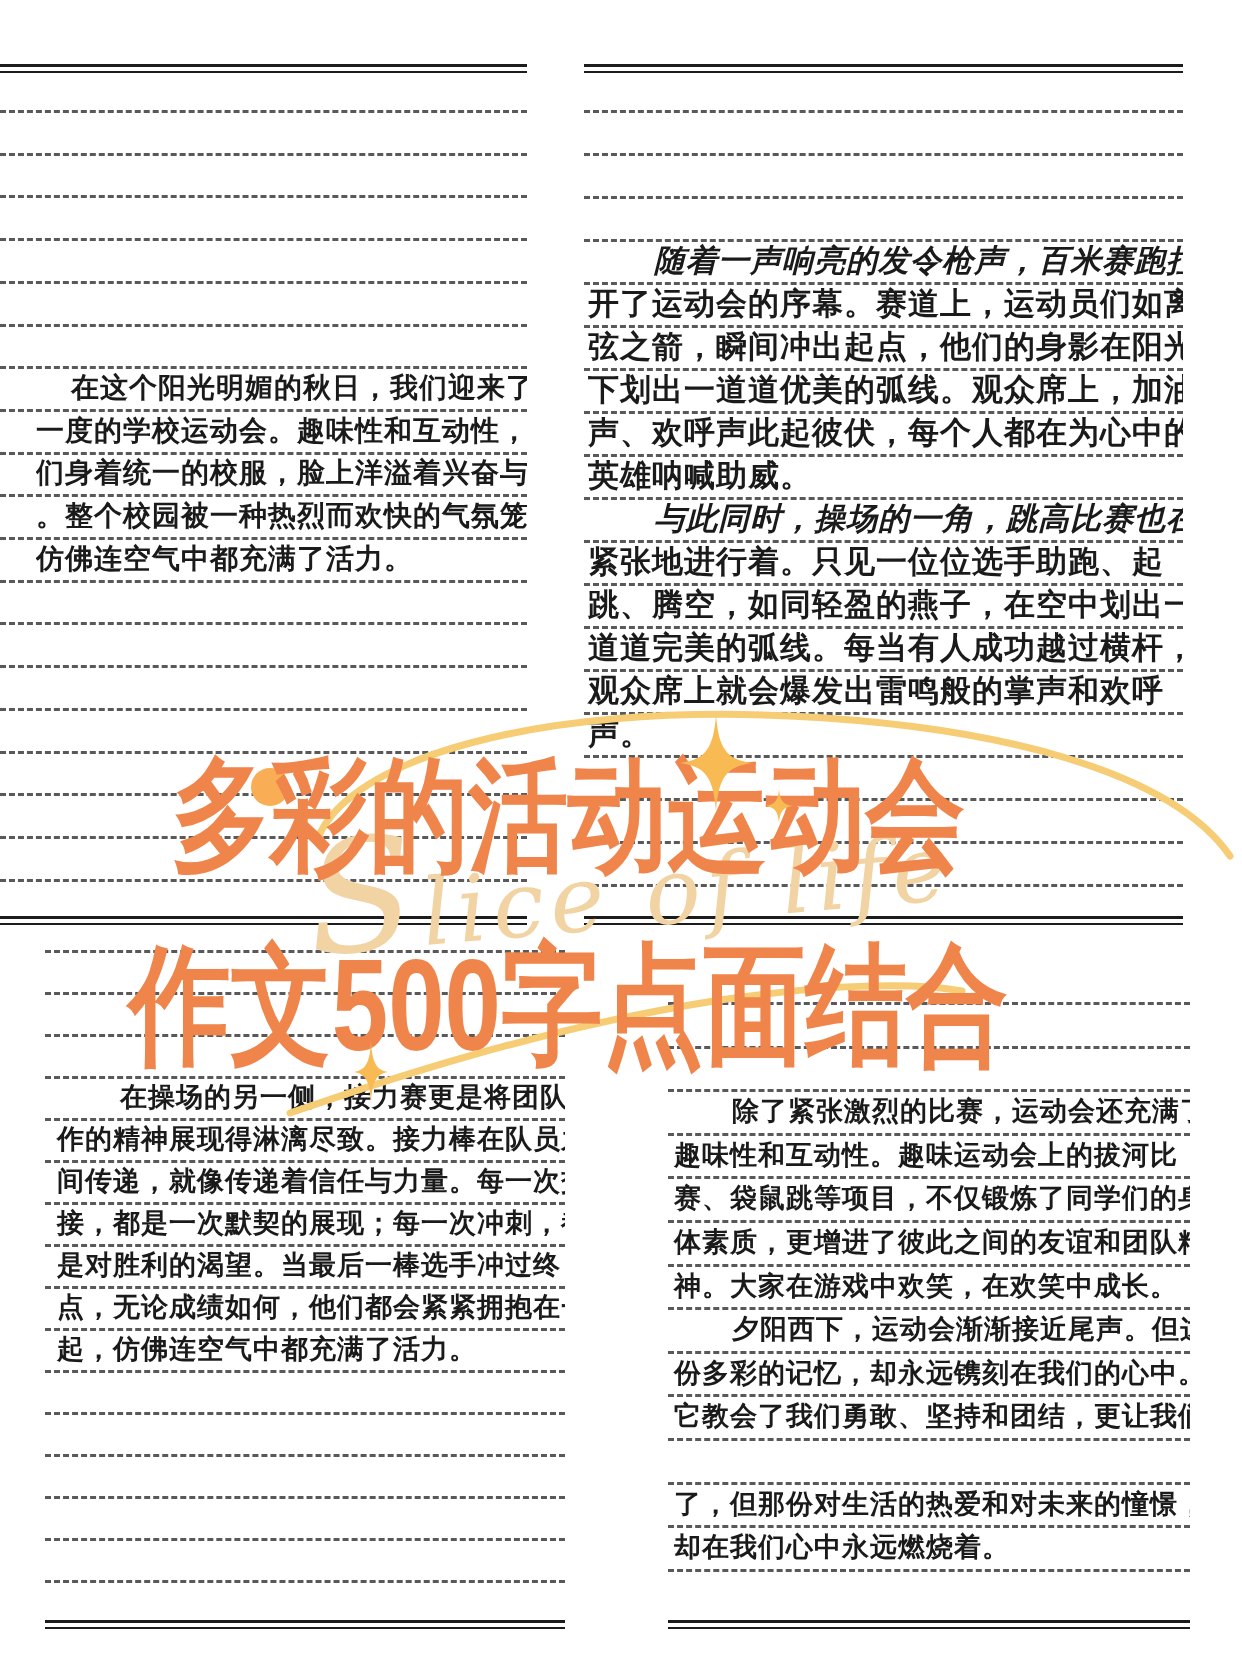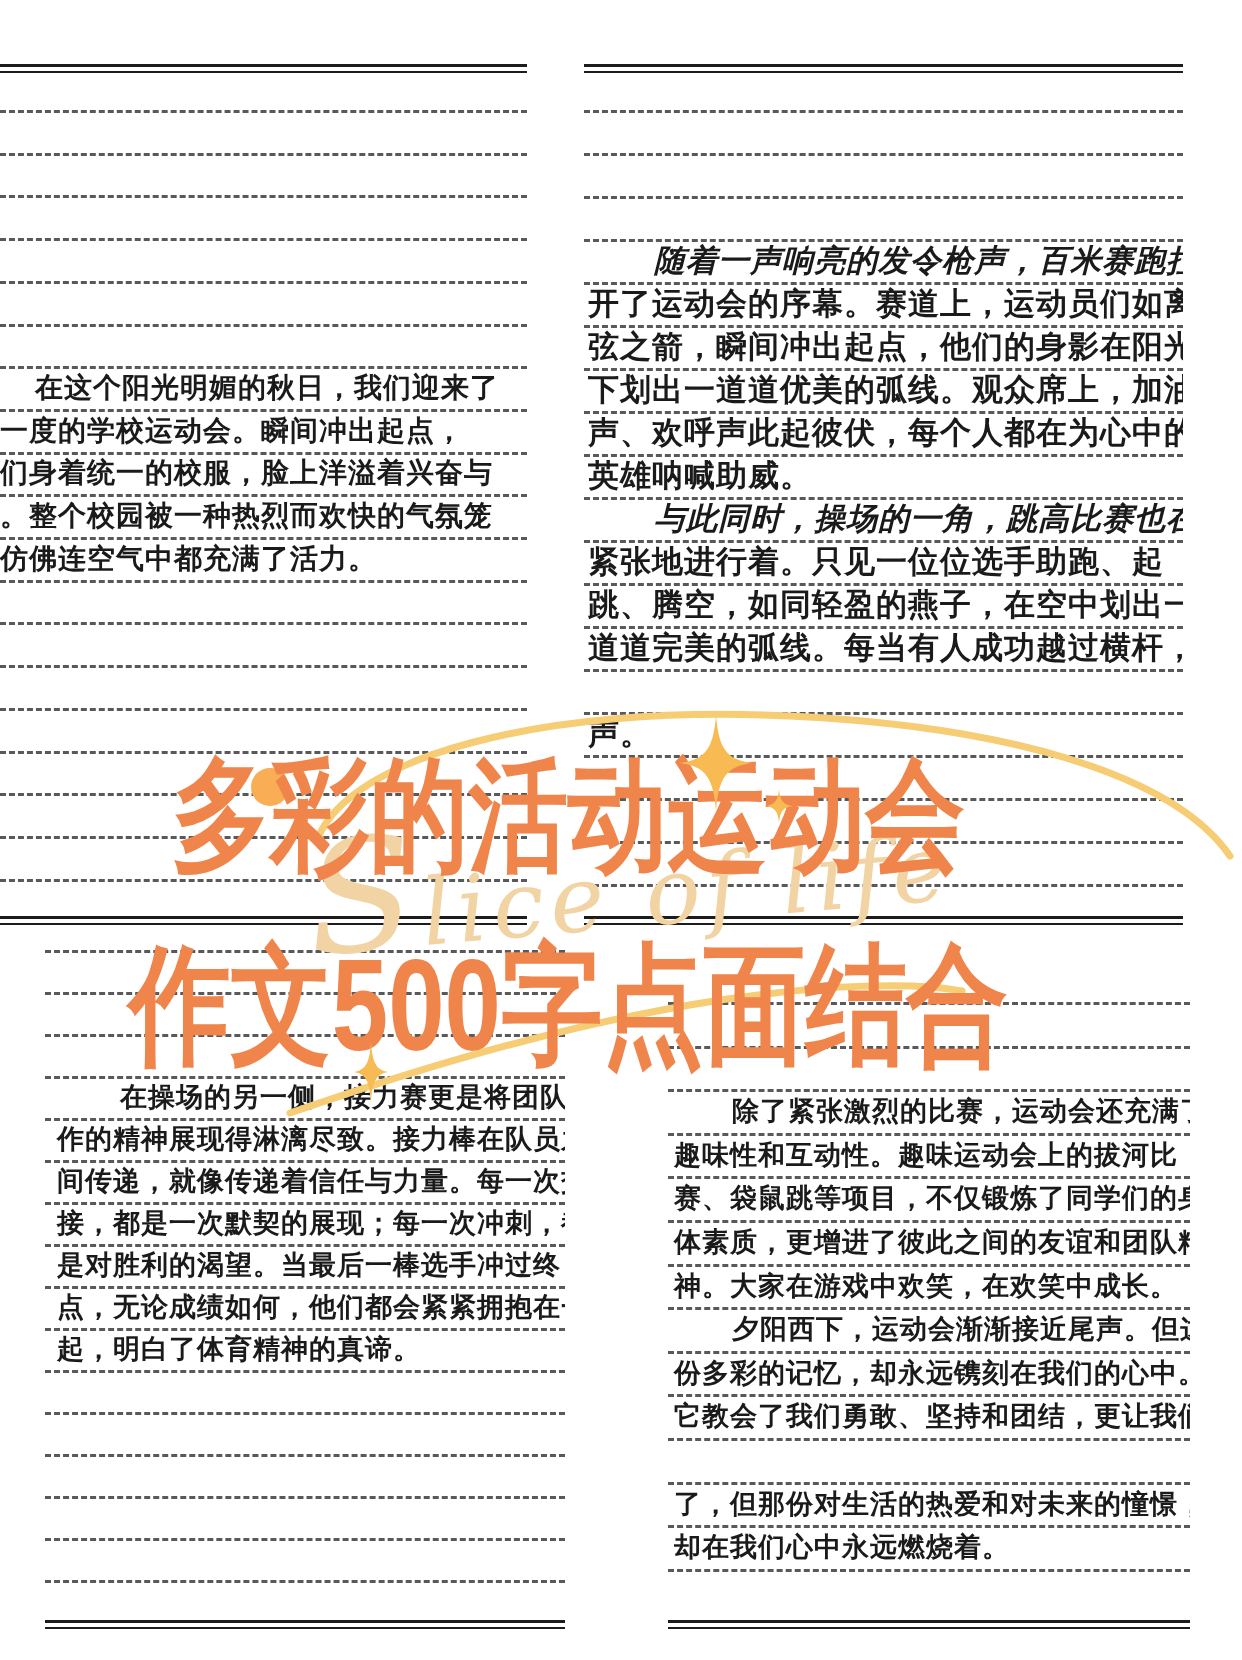--- a/index.html
+++ b/index.html
@@ -17,21 +17,21 @@
   .rline{position:absolute;left:0;right:0;height:0;border-top:3px dashed var(--rule);opacity:.85;}
   .dbl{position:absolute;left:0;right:0;height:4px;border-top:3px solid var(--border);border-bottom:2px solid var(--border);}
   .tline{
     position:absolute;left:0;right:0;white-space:nowrap;overflow:hidden;
     color:var(--ink);font-weight:bold;letter-spacing:1px;
   }
   .p-tl{left:0;top:62px;width:527px;height:868px;}
   .p-tr{left:584px;top:62px;width:599px;height:868px;}
   .p-bl{left:45px;top:930px;width:520px;height:700px;}
   .p-br{left:668px;top:930px;width:522px;height:700px;}
-  .p-tl .tline{font-size:28px;height:43px;line-height:43px;padding-left:0;}
+  .p-tl .tline{font-size:28px;height:43px;line-height:43px;padding-left:0;margin-left:36px;}
   .p-tl .tline.indent{padding-left:35px;}
   .p-tr .tline{font-size:31px;height:43px;line-height:43px;padding-left:4px;}
   .p-tr .tline.indent{padding-left:70px;font-style:italic;}
   .p-bl .tline{font-size:27px;height:42px;line-height:42px;padding-left:12px;}
   .p-bl .tline.indent{padding-left:75px;}
   .p-br .tline{font-size:27px;height:44px;line-height:44px;padding-left:6px;}
   .p-br .tline.indent{padding-left:64px;}
 
   .script-text{
     position:absolute;left:306px;top:782px;z-index:2;
@@ -71,21 +71,21 @@
     <div class="rline" style="top: 304.2px;"></div>
     <div class="rline" style="top: 261.5px;"></div>
     <div class="rline" style="top: 218.8px;"></div>
     <div class="rline" style="top: 176.1px;"></div>
     <div class="rline" style="top: 133.4px;"></div>
     <div class="rline" style="top: 90.7px;"></div>
     <div class="rline" style="top: 48px;"></div>
   <div class="dbl" style="top:2px"></div>
   <div class="dbl" style="top:854px"></div>
   <div class="tline indent" style="top:304px">在这个阳光明媚的秋日，我们迎来了</div>
-  <div class="tline" style="top:347px">一度的学校运动会。瞬间冲出起点，</div>
+  <div class="tline" style="top:347px">一度的学校运动会。趣味性和互动性，</div>
   <div class="tline" style="top:389px">们身着统一的校服，脸上洋溢着兴奋与</div>
   <div class="tline" style="top:432px">。整个校园被一种热烈而欢快的气氛笼</div>
   <div class="tline" style="top:475px">仿佛连空气中都充满了活力。</div>
 </div>
 
 <div class="paper p-tr">
     <div class="rline" style="top: 822px;"></div>
     <div class="rline" style="top: 779px;"></div>
     <div class="rline" style="top: 736px;"></div>
     <div class="rline" style="top: 693px;"></div>
@@ -109,20 +109,21 @@
   <div class="tline indent" style="top:177px">随着一声响亮的发令枪声，百米赛跑拉</div>
   <div class="tline" style="top:220px">开了运动会的序幕。赛道上，运动员们如离</div>
   <div class="tline" style="top:306px">下划出一道道优美的弧线。观众席上，加油</div>
   <div class="tline" style="top:263px">弦之箭，瞬间冲出起点，他们的身影在阳光</div>
   <div class="tline" style="top:349px">声、欢呼声此起彼伏，每个人都在为心中的</div>
   <div class="tline indent" style="top:435px">与此同时，操场的一角，跳高比赛也在</div>
   <div class="tline" style="top:392px">英雄呐喊助威。</div>
   <div class="tline" style="top:478px">紧张地进行着。只见一位位选手助跑、起</div>
   <div class="tline" style="top:521px">跳、腾空，如同轻盈的燕子，在空中划出一</div>
   <div class="tline" style="top:564px">道道完美的弧线。每当有人成功越过横杆，</div>
+  <div class="tline" style="top:607px">观众席上就会爆发出雷鸣般的掌声和欢呼</div>
   <div class="tline" style="top:650px">声。</div>
 </div>
 
 <div class="paper p-bl">
     <div class="rline" style="top: 650px;"></div>
     <div class="rline" style="top: 608px;"></div>
     <div class="rline" style="top: 566px;"></div>
     <div class="rline" style="top: 524px;"></div>
     <div class="rline" style="top: 482px;"></div>
     <div class="rline" style="top: 440px;"></div>
@@ -136,21 +137,21 @@
     <div class="rline" style="top: 104px;"></div>
     <div class="rline" style="top: 62px;"></div>
     <div class="rline" style="top: 20px;"></div>
   <div class="dbl" style="top:690px"></div>
   <div class="tline indent" style="top:146px">在操场的另一侧，接力赛更是将团队协</div>
   <div class="tline" style="top:188px">作的精神展现得淋漓尽致。接力棒在队员之</div>
   <div class="tline" style="top:230px">间传递，就像传递着信任与力量。每一次交</div>
   <div class="tline" style="top:272px">接，都是一次默契的展现；每一次冲刺，都</div>
   <div class="tline" style="top:314px">是对胜利的渴望。当最后一棒选手冲过终</div>
   <div class="tline" style="top:356px">点，无论成绩如何，他们都会紧紧拥抱在一</div>
-  <div class="tline" style="top:398px">起，明白了体育精神的真谛。</div>
+  <div class="tline" style="top:398px">起，仿佛连空气中都充满了活力。</div>
 </div>
 
 <div class="paper p-br">
     <div class="rline" style="top: 638.8px;"></div>
     <div class="rline" style="top: 595.2px;"></div>
     <div class="rline" style="top: 551.6px;"></div>
     <div class="rline" style="top: 508px;"></div>
     <div class="rline" style="top: 464.4px;"></div>
     <div class="rline" style="top: 420.8px;"></div>
     <div class="rline" style="top: 377.2px;"></div>

